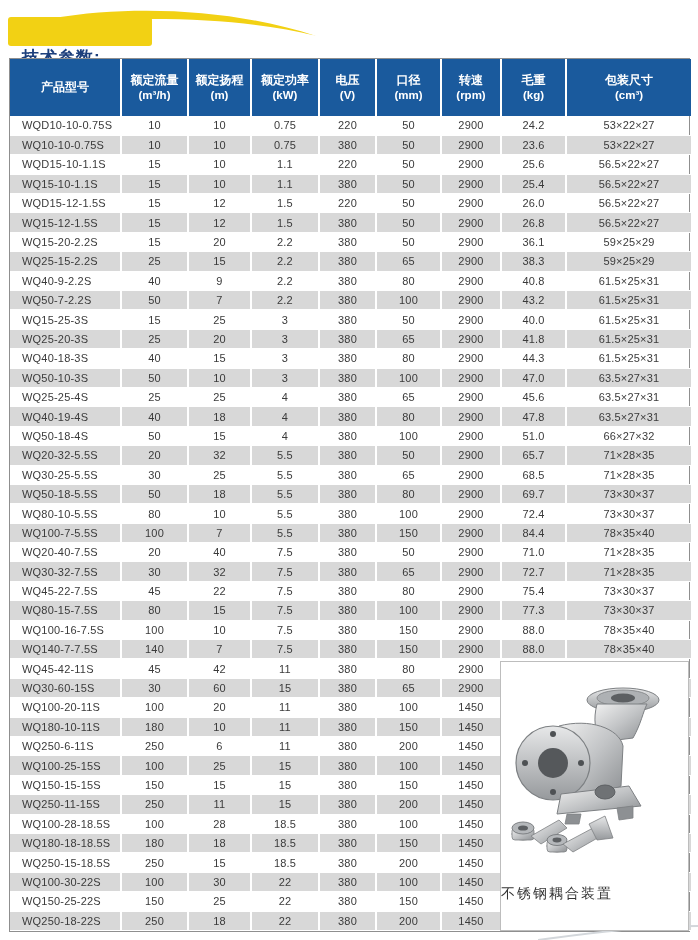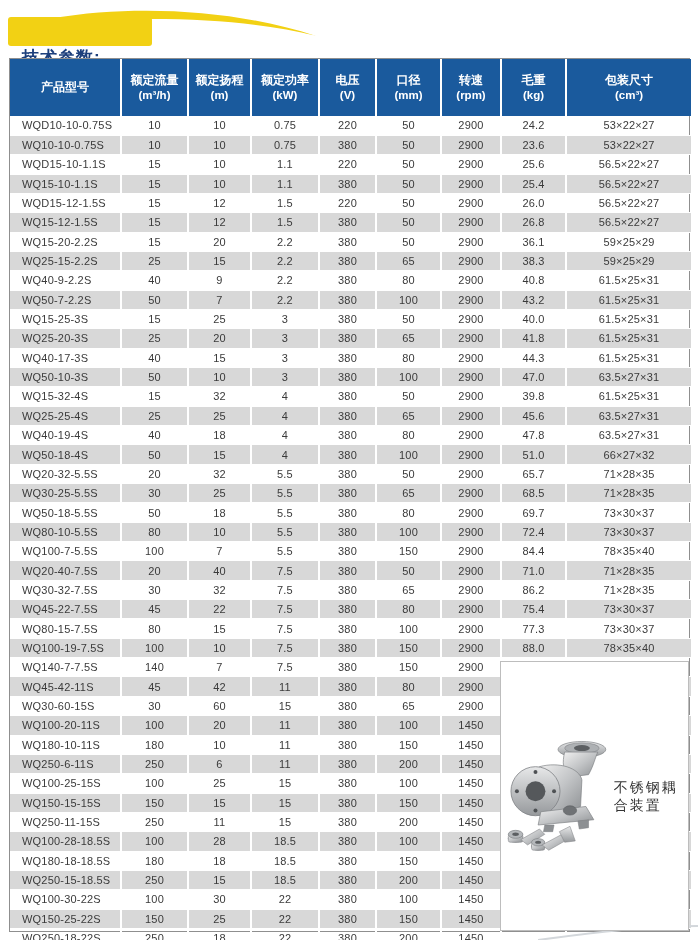--- a/index.html
+++ b/index.html
@@ -40,21 +40,21 @@
     letter-spacing:0.2px;
   }
   table.spec td + td{border-left:2px solid #ffffff;}
   table.spec tbody tr{height:19.35px;}
   table.spec tbody tr:nth-child(even){background:#d8d8d8;}
   table.spec td:first-child{text-align:left;padding-left:12px;margin-top:24px;}
   
   .photo-box{
     position:absolute;left:500px;top:661px;width:189px;height:270px;
     background:#ffffff;border:1px solid #bdbdbd;box-sizing:border-box;
-    display:flex;flex-direction:row;align-items:center;z-index:5;
+    display:flex;flex-direction:column;align-items:flex-start;z-index:5;
   }
   .photo-box svg{margin-top:6px;}
   .photo-caption{
     margin-top:2px;font-size:14px;color:#333333;letter-spacing:2px;
   }
   
   .footer-curve{position:absolute;right:0;bottom:0;width:160px;height:24px;}
 </style>
 </head>
 <body>
@@ -247,51 +247,40 @@
           <td>25</td>
           <td>20</td>
           <td>3</td>
           <td>380</td>
           <td>65</td>
           <td>2900</td>
           <td>41.8</td>
           <td>61.5×25×31</td>
         </tr>
         <tr>
-          <td>WQ40-17-3S</td>
+          <td>WQ40-18-3S</td>
           <td>40</td>
           <td>15</td>
           <td>3</td>
           <td>380</td>
           <td>80</td>
           <td>2900</td>
           <td>44.3</td>
           <td>61.5×25×31</td>
         </tr>
         <tr>
           <td>WQ50-10-3S</td>
           <td>50</td>
           <td>10</td>
           <td>3</td>
           <td>380</td>
           <td>100</td>
           <td>2900</td>
           <td>47.0</td>
           <td>63.5×27×31</td>
-        </tr>
-        <tr>
-          <td>WQ15-32-4S</td>
-          <td>15</td>
-          <td>32</td>
-          <td>4</td>
-          <td>380</td>
-          <td>50</td>
-          <td>2900</td>
-          <td>39.8</td>
-          <td>61.5×25×31</td>
         </tr>
         <tr>
           <td>WQ25-25-4S</td>
           <td>25</td>
           <td>25</td>
           <td>4</td>
           <td>380</td>
           <td>65</td>
           <td>2900</td>
           <td>45.6</td>
@@ -386,21 +375,21 @@
           <td>71×28×35</td>
         </tr>
         <tr>
           <td>WQ30-32-7.5S</td>
           <td>30</td>
           <td>32</td>
           <td>7.5</td>
           <td>380</td>
           <td>65</td>
           <td>2900</td>
-          <td>86.2</td>
+          <td>72.7</td>
           <td>71×28×35</td>
         </tr>
         <tr>
           <td>WQ45-22-7.5S</td>
           <td>45</td>
           <td>22</td>
           <td>7.5</td>
           <td>380</td>
           <td>80</td>
           <td>2900</td>
@@ -412,21 +401,21 @@
           <td>80</td>
           <td>15</td>
           <td>7.5</td>
           <td>380</td>
           <td>100</td>
           <td>2900</td>
           <td>77.3</td>
           <td>73×30×37</td>
         </tr>
         <tr>
-          <td>WQ100-19-7.5S</td>
+          <td>WQ100-16-7.5S</td>
           <td>100</td>
           <td>10</td>
           <td>7.5</td>
           <td>380</td>
           <td>150</td>
           <td>2900</td>
           <td>88.0</td>
           <td>78×35×40</td>
         </tr>
         <tr>

